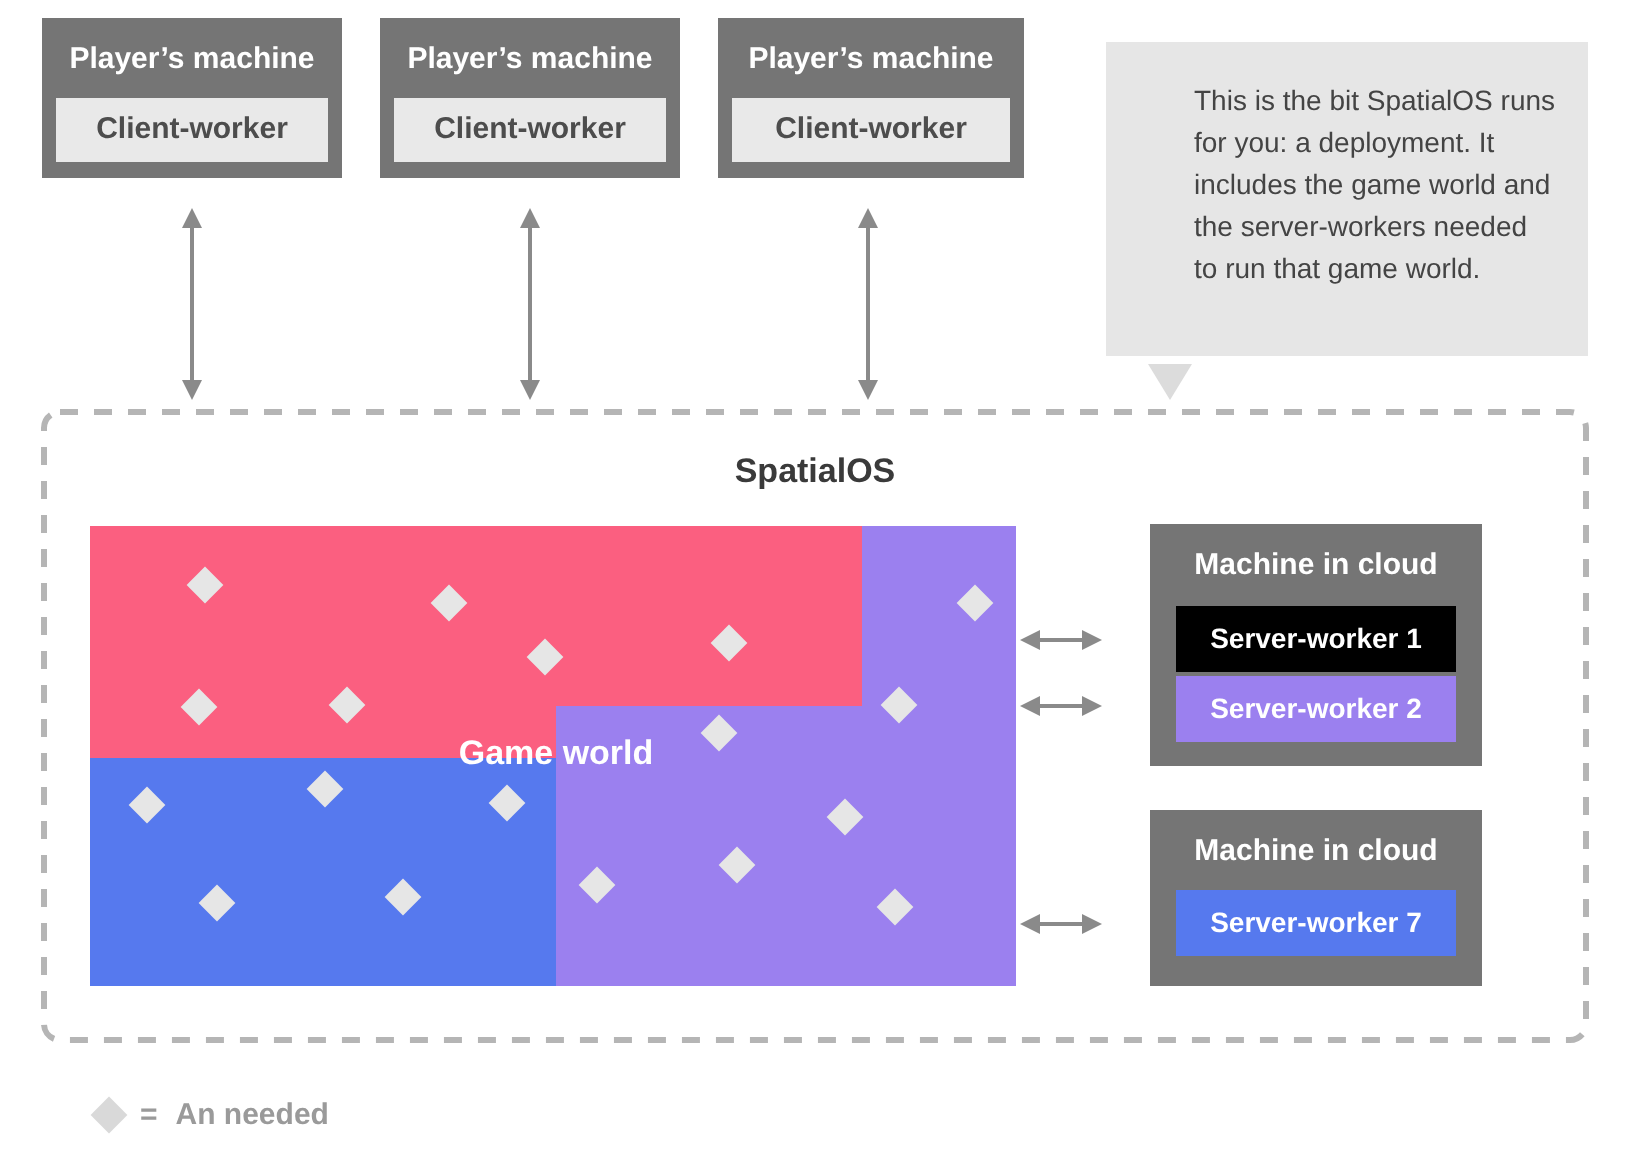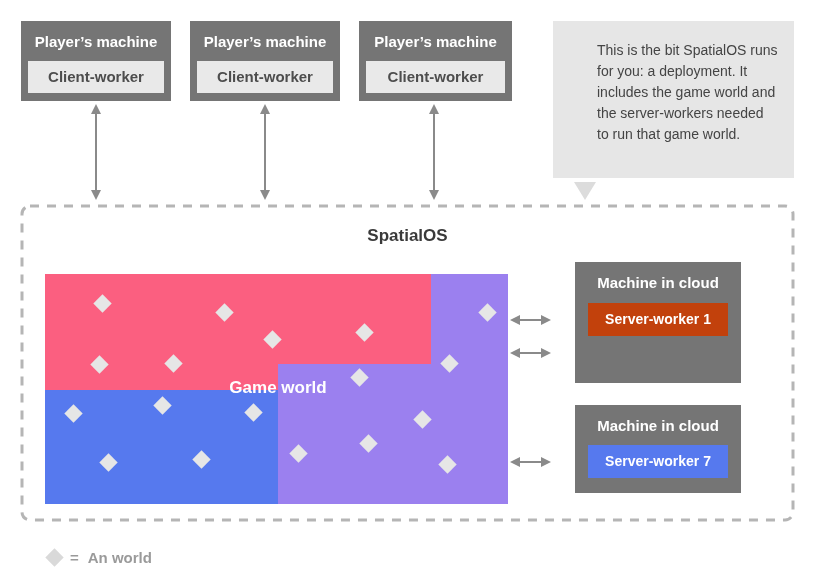--- a/index.html
+++ b/index.html
@@ -1,38 +1,38 @@
 <!DOCTYPE html>
 <html><head>
 <meta charset="utf-8">
 <style>
   * { margin:0; padding:0; box-sizing:border-box; }
   body { background:#ffffff; font-family:"Liberation Sans","DejaVu Sans",sans-serif; }
   .canvas { position:relative; width:813px; height:585px; background:#ffffff; overflow:hidden; }
 
   
-  .player-box { position:absolute; top:21px; height:80px; width:150px; background:#757575; }
+  .player-box { position:absolute; top:9px; height:80px; width:150px; background:#757575; }
   .player-box .ptitle { position:absolute; top:0; left:0; right:0; height:40px; line-height:42px;
     text-align:center; color:#ffffff; font-weight:700; font-size:15px; }
   .player-box .cworker { position:absolute; left:7px; right:7px; top:40px; height:32px; line-height:32px;
     text-align:center; background:#e9e9e9; color:#4d4d4d; font-weight:700; font-size:15px; }
 
   
   .note-box { position:absolute; left:553px; top:21px; width:241px; height:157px; background:#e6e6e6;
     padding:19px 16px 0 20px; font-size:14px; line-height:21px; color:#444444; }
   .note-pointer { position:absolute; left:574px; top:182px; width:0; height:0;
     border-left:11px solid transparent; border-right:11px solid transparent; border-top:18px solid #dcdcdc; }
 
   
   .deploy-border { position:absolute; left:20px; top:204px; }
   .deploy-label { position:absolute; left:22px; top:226px; width:771px; text-align:center;
     font-size:17px; font-weight:700; color:#3a3a3a; }
 
   
-  .game-world { position:absolute; left:45px; top:274px; width:440px; height:230px; }
+  .game-world { position:absolute; left:45px; top:263px; width:440px; height:230px; }
   .region { position:absolute; }
   .region-pink { left:0; top:0; width:386px; height:116px; }
   .region-blue { left:0; top:116px; width:233px; height:114px; }
   .region-purple-right { left:386px; top:0; width:77px; height:230px; }
   .region-purple-mid { left:233px; top:90px; width:230px; height:140px; }
   .gw-label { position:absolute; left:233px; top:114px; transform:translate(-50%,-50%);
     color:#ffffff; font-weight:700; font-size:17px; white-space:nowrap; z-index:3; }
   .entity-diamond { position:absolute; width:13px; height:13px; transform:rotate(45deg); z-index:2; }
 
   
@@ -116,27 +116,28 @@
       <div class="entity-diamond" style="left: 317px; top: 163px; background: rgb(230, 230, 230);"></div>
       <div class="entity-diamond" style="left: 396px; top: 184px; background: rgb(230, 230, 230);"></div>
     </div>
 
   <div class="harrow" style="top:319px;"></div>
   <div class="harrow" style="top:352px;"></div>
   <div class="harrow" style="top:461px;"></div>
 
   <div class="cloud-box" style="top: 262px; height: 121px; background: rgb(117, 117, 117);">
     <div class="ctitle">Machine in cloud</div>
-    <div class="worker-bar" style="top: 41px; background: #c2410c;">Server-worker 1</div>
+    <div class="worker-bar" style="top: 41px; background: #000000;">Server-worker 1</div>
+    <div class="worker-bar" style="top: 76px; background: rgb(155, 128, 239);">Server-worker 2</div>
   </div>
 
   <div class="cloud-box" style="top: 405px; height: 88px; background: rgb(117, 117, 117);">
     <div class="ctitle">Machine in cloud</div>
     <div class="worker-bar" style="top: 40px; background: rgb(86, 121, 238);">Server-worker 7</div>
   </div>
 
   <div class="legend">
     <div class="ldiamond" style="background: rgb(217, 217, 217);"></div>
     <span>=</span>
-    <span>An world</span>
+    <span>An needed</span>
   </div>
 
 </div>
 
 </body></html>

